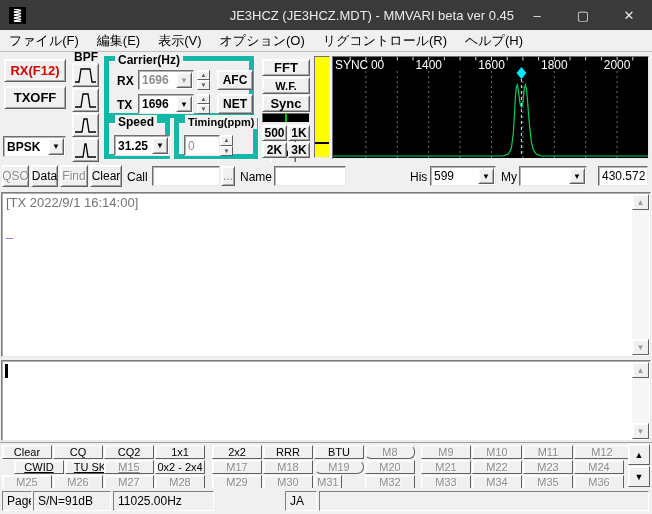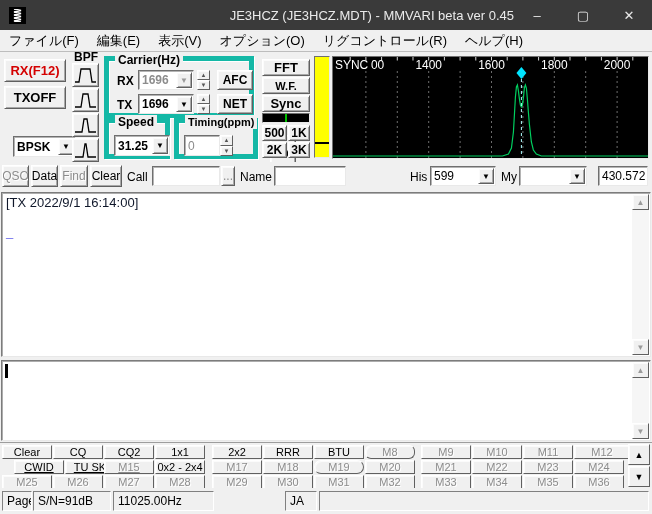--- a/index.html
+++ b/index.html
@@ -144,21 +144,21 @@
   <div class="menu-item">オプション(O)</div>
   <div class="menu-item">リグコントロール(R)</div>
   <div class="menu-item">ヘルプ(H)</div>
 </div>
 
 <div id="controls" class="abs">
 
   <div id="rx-btn" class="btn">RX(F12)</div>
   <div id="txoff-btn" class="btn">TXOFF</div>
 
-  <div class="field" style="left:13px; top:84px; width:63px; height:21px;">
+  <div class="field" style="left:3px; top:84px; width:63px; height:21px;">
     <span class="bold">BPSK</span>
     <span class="combo-arrow">▼</span>
   </div>
 
   <div class="lbl bold" style="left:74px; top:-2px;">BPF</div>
   <div class="btn bpf-btn" style="left:72px; top:11px;">
     <svg width="21" height="16" viewBox="0 0 21 16">
         <polyline points="0,15 4,15 6,2 15,2 17,15 21,15" fill="none" stroke="#000" stroke-width="1.3"></polyline>
       </svg>
   </div>
@@ -302,21 +302,21 @@
   <div class="lbl" style="left:501px;">My</div>
   <div class="field" style="left:519px; width:68px;">
     <span></span>
     <span class="combo-arrow">▼</span>
   </div>
   <div class="field" style="left:598px; width:50px;">430.572</div>
 </div>
 
 <div id="rx-area" class="textarea">
   <div class="ta-content">
-    <div style="color:#0f172a;">[TX 2022/9/1 16:14:00]</div>
+    <div style="color:#737373;">[TX 2022/9/1 16:14:00]</div>
     <div>&nbsp;</div>
     <div style="color:#0000dd; font-weight:bold;">_</div>
   </div>
   <div class="vscroll">
     <div class="sbtn">▲</div>
     <div class="sbtn bottom">▼</div>
   </div>
 </div>
 
 <div id="tx-area" class="textarea">
@@ -352,21 +352,21 @@
       <div class="macro-btn disabled" style="left: 421px; top: 17px; width: 50px;">M21</div>
       <div class="macro-btn disabled" style="left: 472px; top: 17px; width: 50px;">M22</div>
       <div class="macro-btn disabled" style="left: 523px; top: 17px; width: 50px;">M23</div>
       <div class="macro-btn disabled" style="left: 574px; top: 17px; width: 50px;">M24</div>
       <div class="macro-btn disabled" style="left: 2px; top: 32px; width: 50px;">M25</div>
       <div class="macro-btn disabled" style="left: 53px; top: 32px; width: 50px;">M26</div>
       <div class="macro-btn disabled" style="left: 104px; top: 32px; width: 50px;">M27</div>
       <div class="macro-btn disabled" style="left: 155px; top: 32px; width: 50px;">M28</div>
       <div class="macro-btn disabled" style="left: 212px; top: 32px; width: 50px;">M29</div>
       <div class="macro-btn disabled" style="left: 263px; top: 32px; width: 50px;">M30</div>
-      <div class="macro-btn disabled" style="left: 314px; top: 32px; width: 50px;">M31</div>
+      <div class="macro-btn disabled" style="left: 314px; top: 32px; width: 28px;">M31</div>
       <div class="macro-btn disabled" style="left: 365px; top: 32px; width: 50px;">M32</div>
       <div class="macro-btn disabled" style="left: 421px; top: 32px; width: 50px;">M33</div>
       <div class="macro-btn disabled" style="left: 472px; top: 32px; width: 50px;">M34</div>
       <div class="macro-btn disabled" style="left: 523px; top: 32px; width: 50px;">M35</div>
       <div class="macro-btn disabled" style="left: 574px; top: 32px; width: 50px;">M36</div>
     </div>
   <div class="macro-arrow" style="top:1px;">▲</div>
   <div class="macro-arrow" style="top:23px;">▼</div>
 </div>
 

